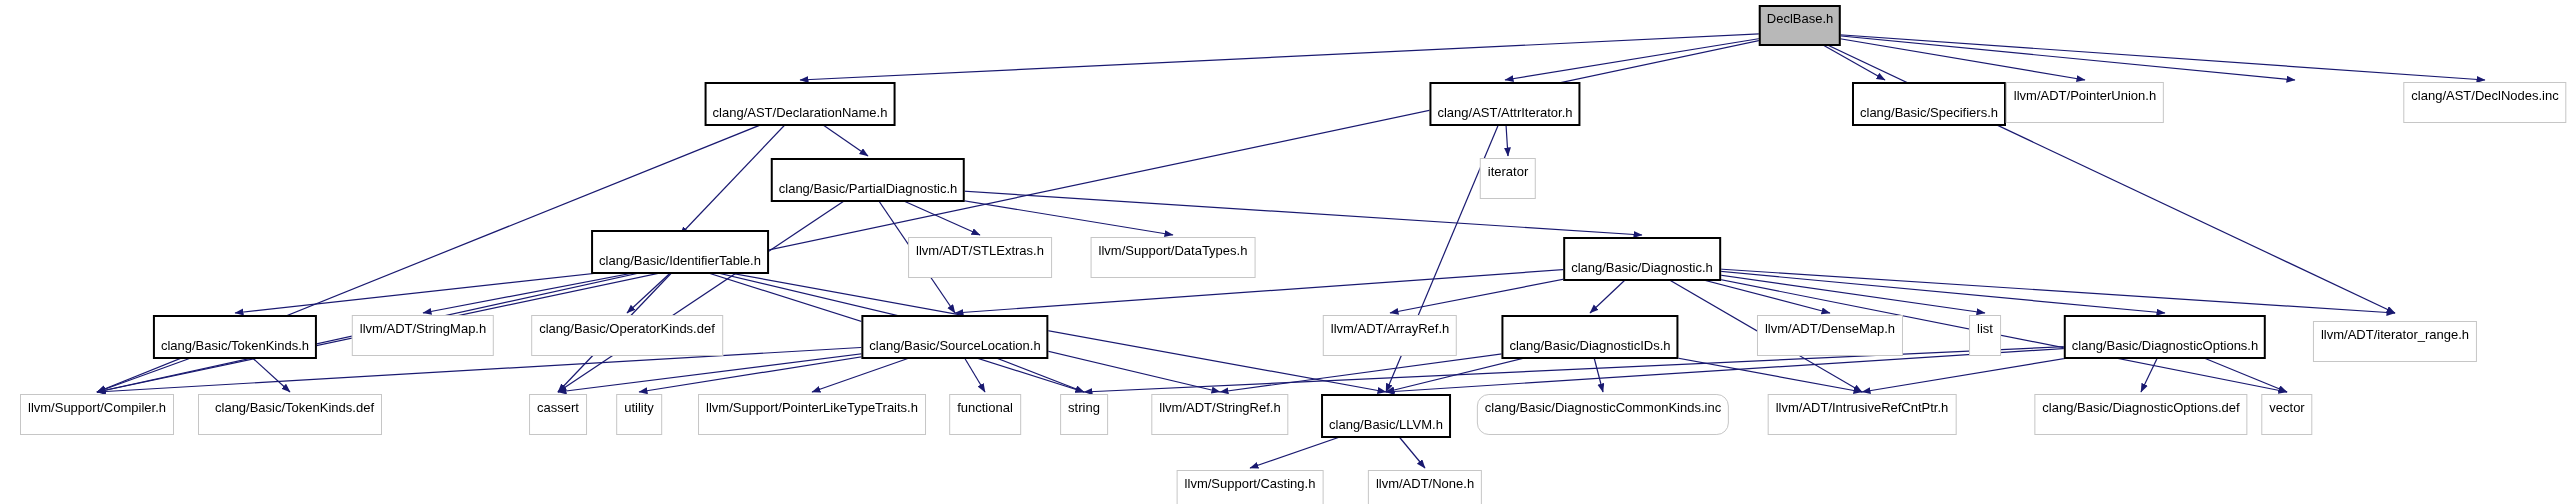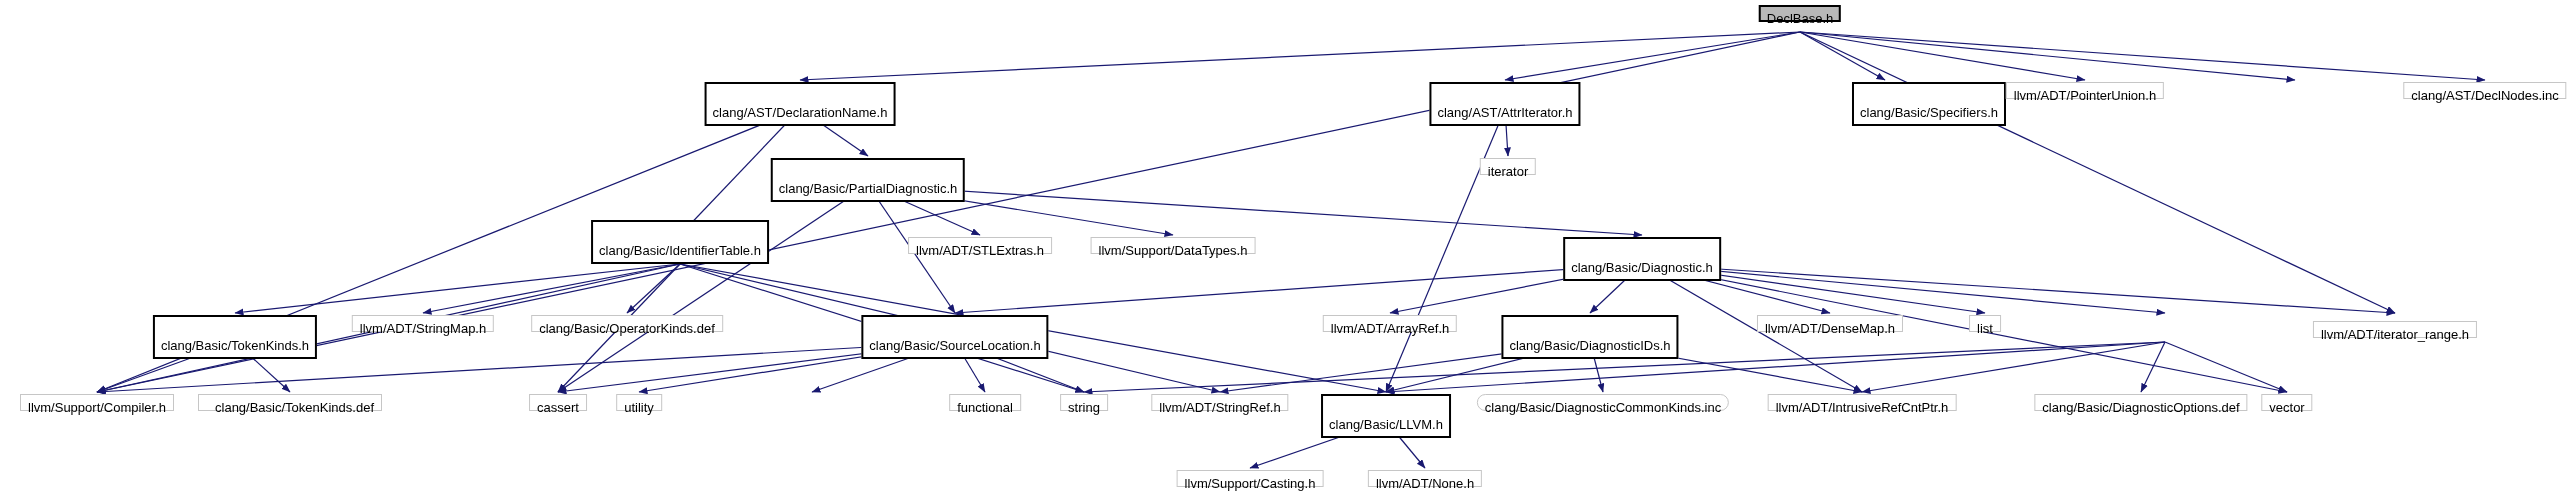--- a/index.html
+++ b/index.html
@@ -13,21 +13,21 @@
   #edge-layer {
     position:absolute; left:0; top:0;
     width:2572px; height:504px;
     pointer-events:none;
   }
   #edge-layer line { stroke:var(--edge,#191970); stroke-width:1.2; fill:none; }
   .node {
     position:absolute;
     transform:translateX(-50%);
     box-sizing:border-box;
-    height:17px;
+    height:41px;
     line-height:17px;
     padding:4px 7px;
     white-space:nowrap;
     background:#ffffff;
     border:1px solid var(--plain-border,#c6c6c6);
     color:#000000;
     font-size:13px;
     text-align:center;
   }
   .node.doc  { border:2px solid var(--doc-border,#000000); padding:20px 6px; }
@@ -99,37 +99,39 @@
       <line x1="1386" y1="421" x2="1425" y2="468" marker-end="url(#arrow)"></line>
     </svg>
 <div class="node root" style="left: 1800px; top: 5px;">DeclBase.h</div>
     <div class="node doc" style="left: 800px; top: 82px;">clang/AST/DeclarationName.h</div>
     <div class="node doc" style="left: 1505px; top: 82px;">clang/AST/AttrIterator.h</div>
     <div class="node doc" style="left: 1885px; top: 82px; margin-left: 44px;">clang/Basic/Specifiers.h</div>
     <div class="node plain" style="left: 2085px; top: 82px;">llvm/ADT/PointerUnion.h</div>
     <div class="node plain" style="left: 2485px; top: 82px;">clang/AST/DeclNodes.inc</div>
     <div class="node doc" style="left: 868px; top: 158px;">clang/Basic/PartialDiagnostic.h</div>
     <div class="node plain" style="left: 1508px; top: 158px;">iterator</div>
-    <div class="node doc" style="left: 680px; top: 220px;">clang/Basic/IdentifierTable.h</div>
+    <div class="node doc" style="left: 680px; top: 230px;">clang/Basic/IdentifierTable.h</div>
     <div class="node plain" style="left: 980px; top: 237px;">llvm/ADT/STLExtras.h</div>
     <div class="node plain" style="left: 1173px; top: 237px;">llvm/Support/DataTypes.h</div>
     <div class="node doc" style="left: 1642px; top: 237px;">clang/Basic/Diagnostic.h</div>
     <div class="node doc" style="left: 235px; top: 315px;">clang/Basic/TokenKinds.h</div>
     <div class="node plain" style="left: 423px; top: 315px;">llvm/ADT/StringMap.h</div>
     <div class="node plain" style="left: 627px; top: 315px;">clang/Basic/OperatorKinds.def</div>
     <div class="node doc" style="left: 955px; top: 315px;">clang/Basic/SourceLocation.h</div>
     <div class="node plain" style="left: 1390px; top: 315px;">llvm/ADT/ArrayRef.h</div>
     <div class="node doc" style="left: 1590px; top: 315px;">clang/Basic/DiagnosticIDs.h</div>
     <div class="node plain" style="left: 1830px; top: 315px;">llvm/ADT/DenseMap.h</div>
     <div class="node plain" style="left: 1985px; top: 315px;">list</div>
+    <div class="node doc" style="left: 2165px; top: 315px;">clang/Basic/DiagnosticOptions.h</div>
     <div class="node plain" style="left: 2395px; top: 321px;">llvm/ADT/iterator_range.h</div>
     <div class="node plain" style="left: 97px; top: 394px;">llvm/Support/Compiler.h</div>
     <div class="node plain" style="left: 290px; top: 394px; padding-left: 16px;">clang/Basic/TokenKinds.def</div>
     <div class="node plain" style="left: 558px; top: 394px;">cassert</div>
     <div class="node plain" style="left: 639px; top: 394px;">utility</div>
+    <div class="node plain" style="left: 812px; top: 394px;">llvm/Support/PointerLikeTypeTraits.h</div>
     <div class="node plain" style="left: 985px; top: 394px;">functional</div>
     <div class="node plain" style="left: 1084px; top: 394px;">string</div>
     <div class="node plain" style="left: 1220px; top: 394px;">llvm/ADT/StringRef.h</div>
     <div class="node doc" style="left: 1386px; top: 394px;">clang/Basic/LLVM.h</div>
     <div class="node plain" style="left: 1603px; top: 394px; border-radius: 12px;">clang/Basic/DiagnosticCommonKinds.inc</div>
     <div class="node plain" style="left: 1862px; top: 394px;">llvm/ADT/IntrusiveRefCntPtr.h</div>
     <div class="node plain" style="left: 2141px; top: 394px;">clang/Basic/DiagnosticOptions.def</div>
     <div class="node plain" style="left: 2287px; top: 394px;">vector</div>
     <div class="node plain" style="left: 1250px; top: 470px;">llvm/Support/Casting.h</div>
     <div class="node plain" style="left: 1425px; top: 470px;">llvm/ADT/None.h</div>

